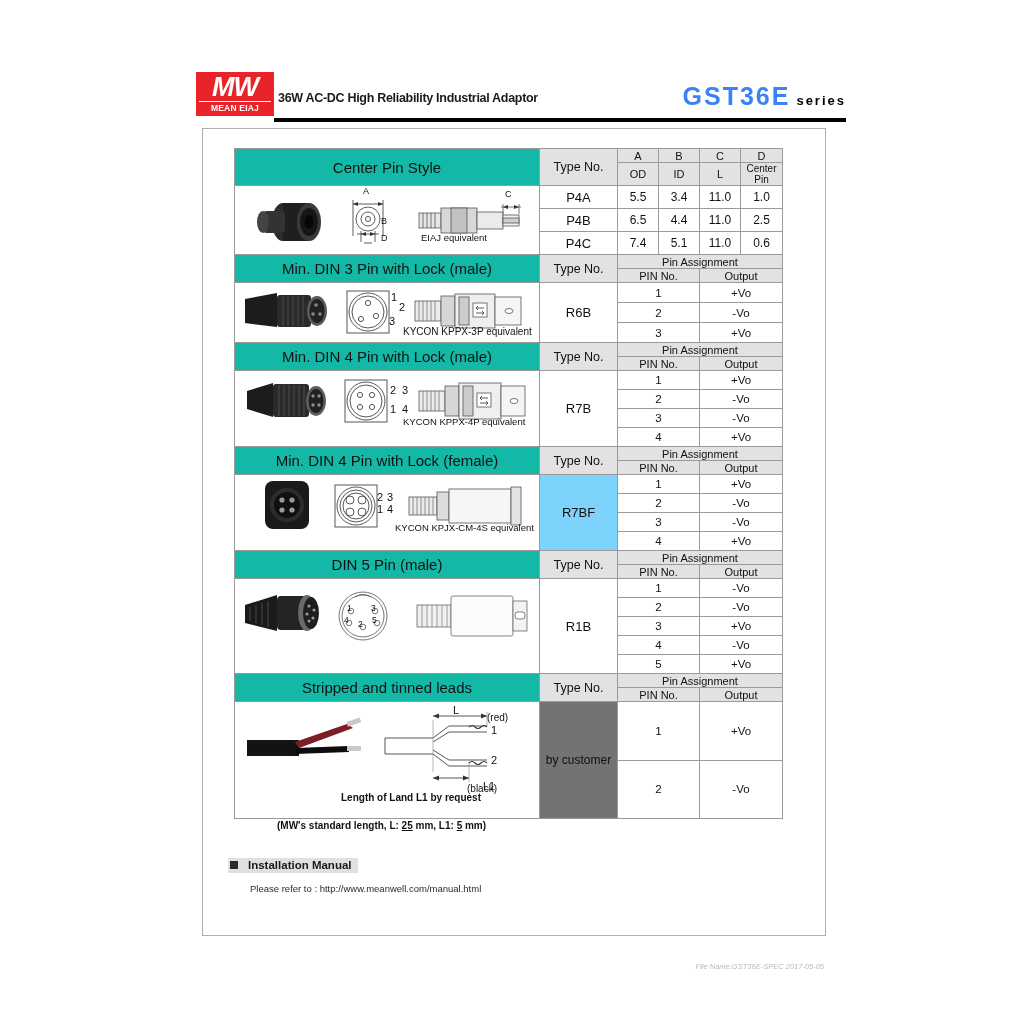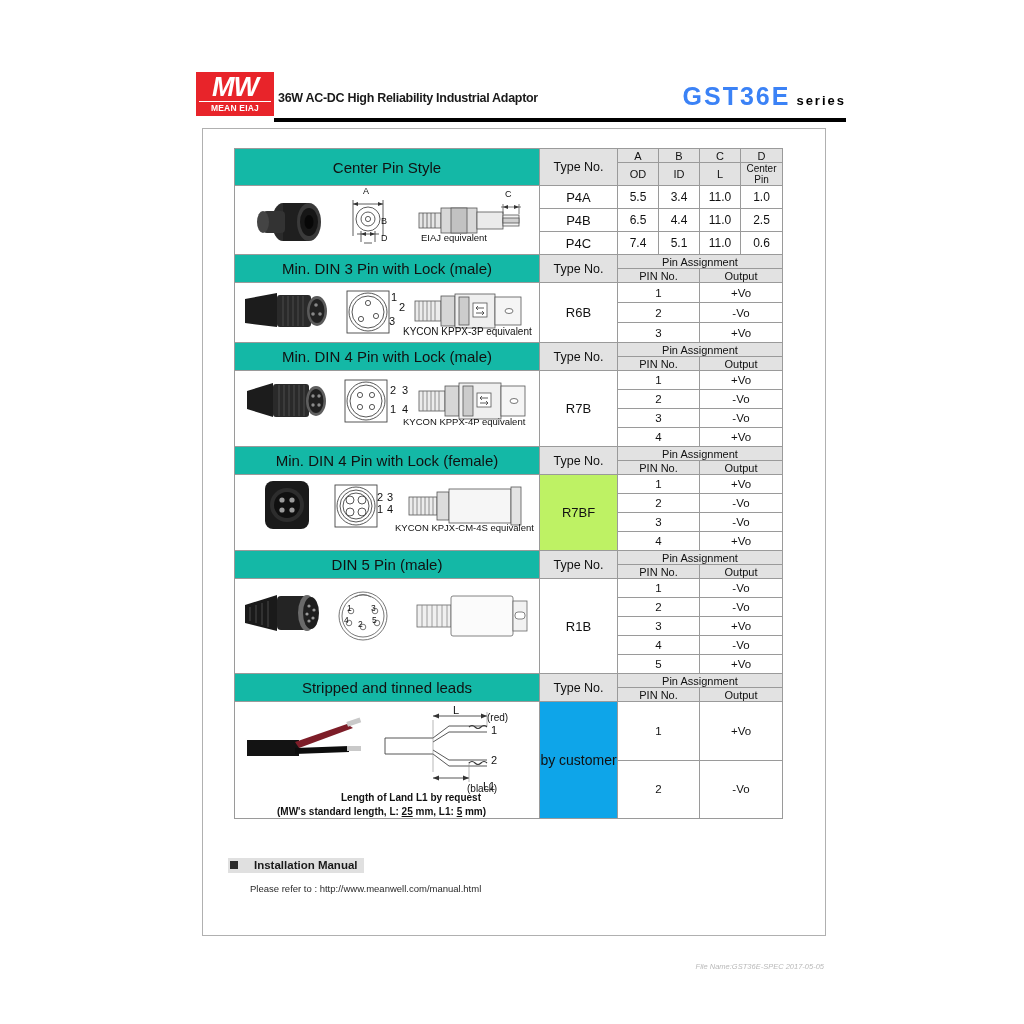--- a/index.html
+++ b/index.html
@@ -94,21 +94,21 @@
   
   .art { position: relative; width: 100%; height: 100%; }
   .lbl { position: absolute; font-size: 9px; color: #111; white-space: nowrap; }
   .lbl-b { position: absolute; font-size: 11px; color: #111; white-space: nowrap; }
 
   
   #install-hdr {
     position: absolute; left: 228px; top: 858px;
     background: #e0e0e0; padding: 1px 6px 2px 2px;
     font-size: 11.5px; font-weight: 700; color: #1a1a1a;
-    display: flex; align-items: center; gap: 16px;
+    display: flex; align-items: center; gap: 10px;
   }
   #install-hdr .sq { width: 8px; height: 8px; background: #2a2a2a; display: inline-block; }
   #install-line {
     position: absolute; left: 250px; top: 883px;
     font-size: 9.5px; color: #2a2a2a;
   }
   #file-note {
     position: absolute; right: 200px; top: 962px;
     font-size: 7.5px; font-style: italic; color: #b9b9b9;
     white-space: nowrap;
@@ -441,21 +441,21 @@
             <rect x="274" y="12" width="10" height="38" fill="#e4e4e4"></rect>
           </g>
         </svg>
         <span class="lbl-b" style="left:142px; top:16px;">2</span>
         <span class="lbl-b" style="left:152px; top:16px;">3</span>
         <span class="lbl-b" style="left:142px; top:28px;">1</span>
         <span class="lbl-b" style="left:152px; top:28px;">4</span>
         <span class="lbl" style="left:160px; top:47px; font-size:9.5px;">KYCON  KPJX-CM-4S equivalent</span>
       </div>
     </td>
-    <td class="typeno typeval body-cell" rowspan="4" style="background:#bef264">R7BF</td>
+    <td class="typeno typeval body-cell" rowspan="4" style="background:#7dd3fc">R7BF</td>
     <td class="body-cell pin-val" colspan="2">1</td>
     <td class="body-cell pin-val" colspan="2">+Vo</td>
   </tr>
   <tr>
     <td class="body-cell pin-val" colspan="2">2</td>
     <td class="body-cell pin-val" colspan="2">-Vo</td>
   </tr>
   <tr>
     <td class="body-cell pin-val" colspan="2">3</td>
     <td class="body-cell pin-val" colspan="2">-Vo</td>
@@ -594,24 +594,24 @@
             </g>
           </g>
         </svg>
         <span class="lbl-b" style="left:218px; top:2px; font-weight:400;">L</span>
         <span class="lbl" style="left:252px; top:10px; font-size:10px;">(red)</span>
         <span class="lbl-b" style="left:256px; top:22px;">1</span>
         <span class="lbl-b" style="left:256px; top:52px;">2</span>
         <span class="lbl-b" style="left:212px; top:78px; font-weight:400;padding-left:36px;">L1</span>
         <span class="lbl" style="left:232px; top:81px; font-size:10px;">(black)</span>
         <span class="lbl" style="left:82px; top:90px; font-size:10px; font-weight:700;padding-left:24px;">Length of Land L1 by request</span>
-        <span class="lbl" style="left:42px; top:104px; font-size:10px; font-weight:700;"><span>(MW's standard length, L: </span><span style="text-decoration:underline">25</span><span> mm,  L1: </span><span style="text-decoration:underline">5</span><span> mm)</span></span>
+        <span class="lbl" style="left:42px; top:118px; font-size:10px; font-weight:700;"><span>(MW's standard length, L: </span><span style="text-decoration:underline">25</span><span> mm,  L1: </span><span style="text-decoration:underline">5</span><span> mm)</span></span>
       </div>
     </td>
-    <td class="typeno typeval body-cell" rowspan="2" style="background:#0ea5e9; font-size:14px">by customer</td>
+    <td class="typeno typeval body-cell" rowspan="2" style="background:#737373; font-size:12px">by customer</td>
     <td class="body-cell" colspan="2" style="height:57px; font-size:11.5px">1</td>
     <td class="body-cell" colspan="2" style="font-size:11.5px">+Vo</td>
   </tr>
   <tr>
     <td class="body-cell" colspan="2" style="height:57px; font-size:11.5px">2</td>
     <td class="body-cell" colspan="2" style="font-size:11.5px">-Vo</td>
   </tr>
 
   </tbody>
 </table>

